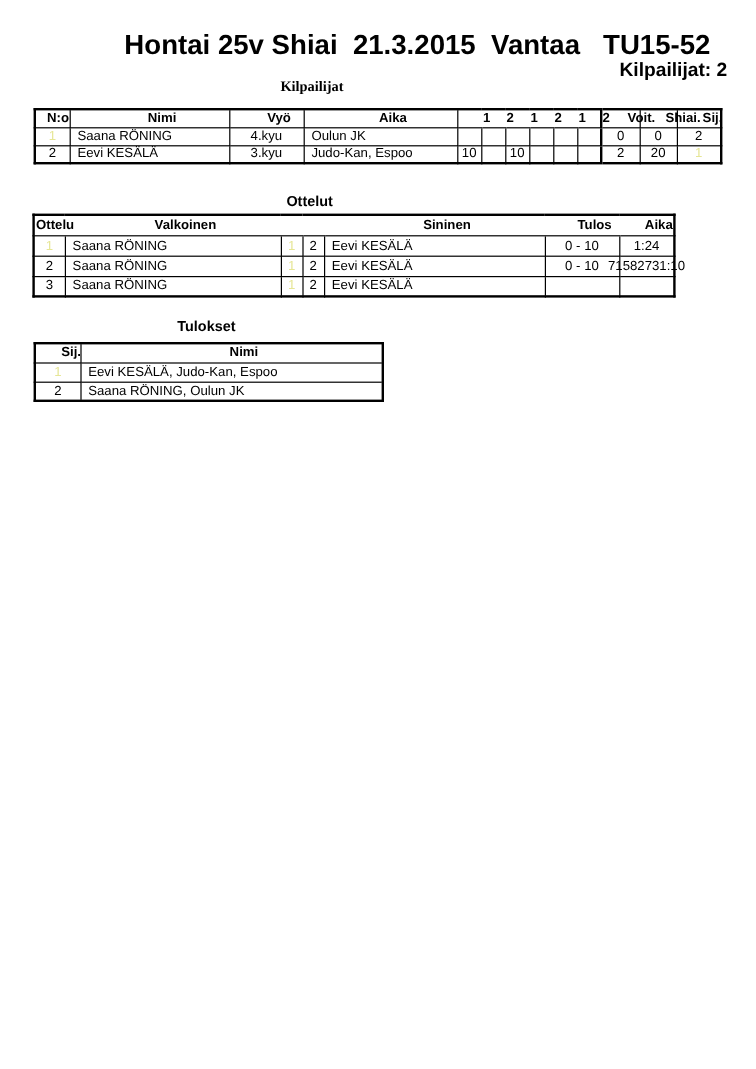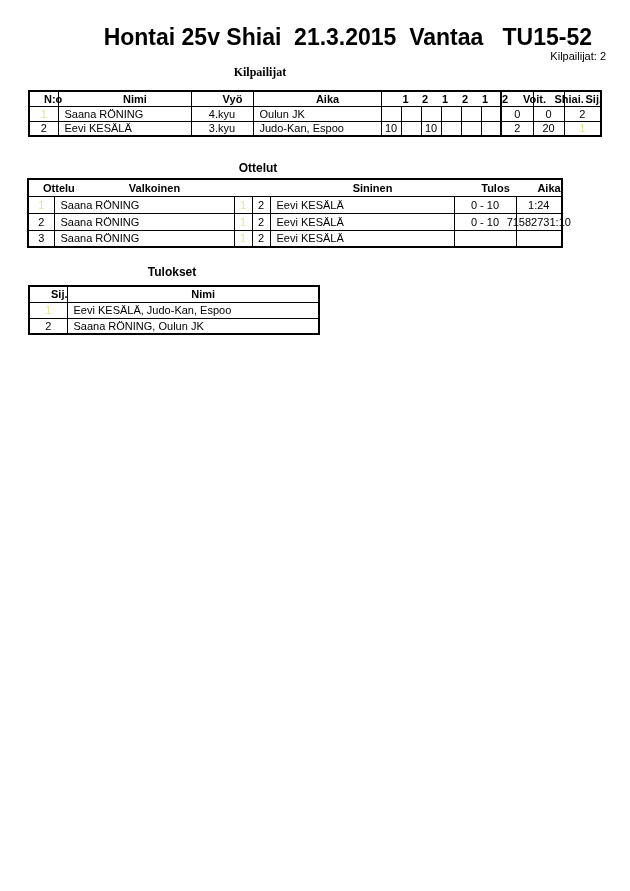--- a/index.html
+++ b/index.html
@@ -13,21 +13,21 @@
     color: #000;
     overflow: hidden;
   }
   .doc-title {
     position: absolute; top: 24px; left: 0; width: 592px;
     text-align: right; font-weight: bold; font-size: 23px;
     white-space: pre; letter-spacing: 0px;
   }
   .count-label {
     position: absolute; top: 50px; right: 24px;
-    font-weight: normal; font-size: 11px; white-space: pre;
+    font-weight: bold; font-size: 16px; white-space: pre;
   }
   .section-heading {
     position: absolute; transform: translateX(-50%);
     font-weight: bold; font-size: 12px; white-space: pre;
   }
   #heading-kilpailijat { left: 260px; top: 65px; font-family: Liberation Serif, serif; }
   #heading-ottelut     { left: 258px; top: 161px; }
   #heading-tulokset    { left: 172px; top: 265px; }
 
   table {
@@ -41,21 +41,21 @@
     border: 1px solid #000;
     font-size: 11px;
     padding: 0;
     vertical-align: middle;
     overflow: visible;
     white-space: nowrap;
     text-align: center;
   }
   th { font-weight: bold; padding-left: 21px; }
   .al { text-align: left; padding-left: 6px; }
-  .hl { text-align: right; padding-left: 14px; }
+  .hl { text-align: right; padding-left: 1px; }
   .nb { border-left: none; border-right: none; }
   .thick-l { border-left: 2px solid #000; }
   .faint { color: var(--faint); }
 
   #table-kilpailijat { left: 28px; top: 90px; width: 572px; }
   #table-kilpailijat th, #table-kilpailijat td { height: 15px; }
 
   #table-ottelut { left: 27px; top: 178px; width: 534px; border-radius: 15px; }
   #table-ottelut th, #table-ottelut td { height: 17px; }
 

